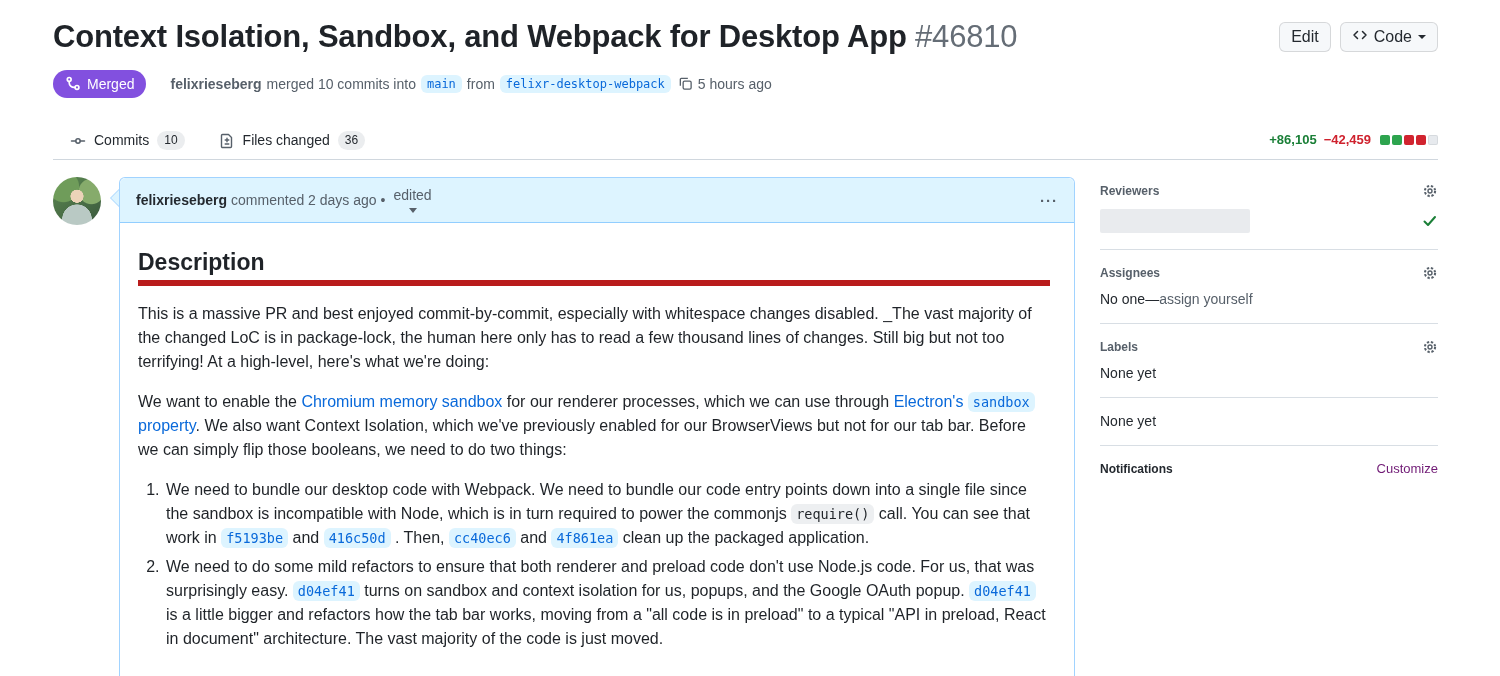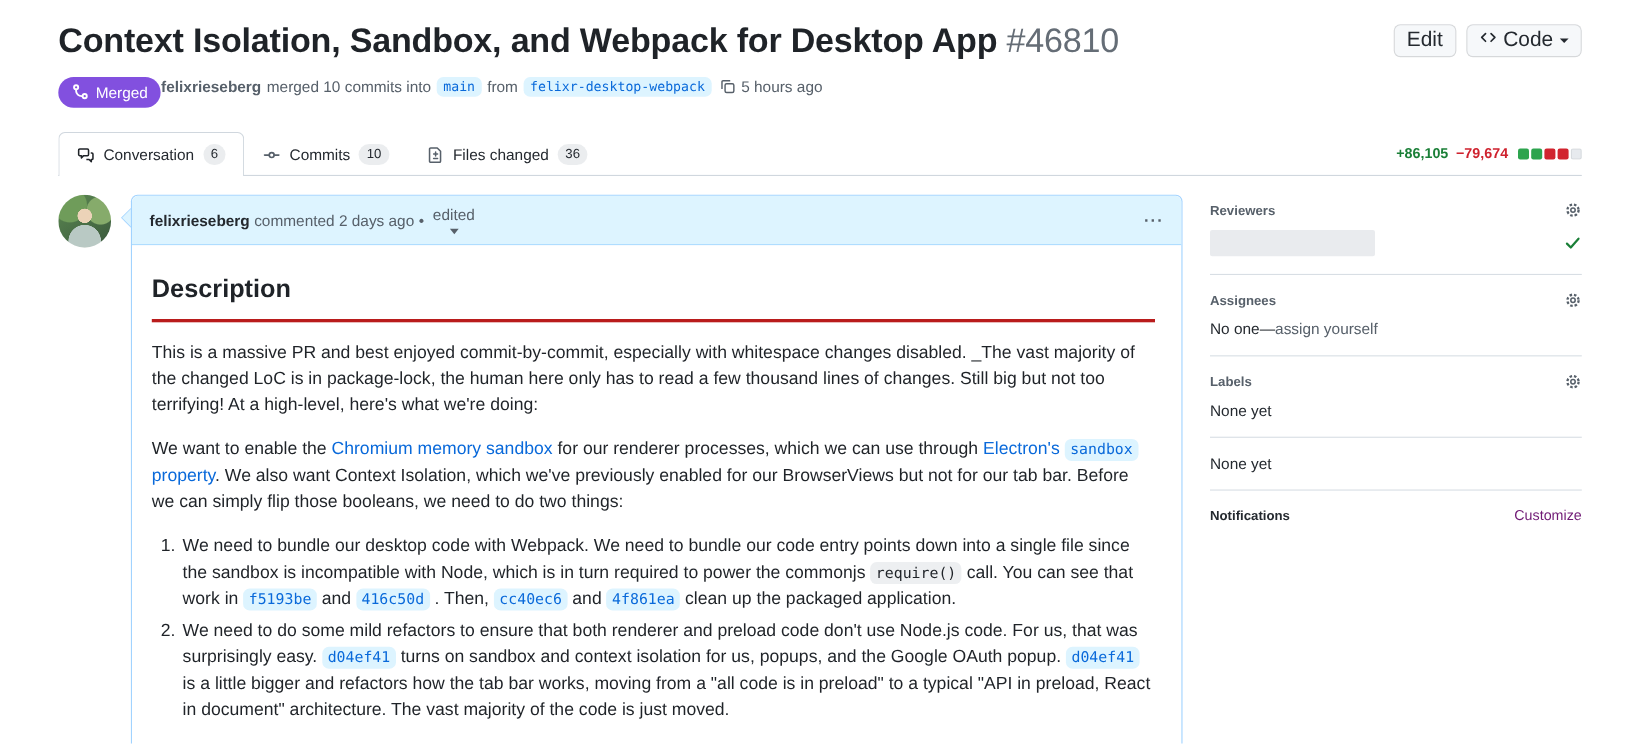--- a/index.html
+++ b/index.html
@@ -18,31 +18,31 @@
   h1.pr-title {
     margin: 0; flex: 1;
     font-size: 31px; font-weight: 600; line-height: 1.25; color: #1f2328;
     letter-spacing: -0.2px;
   }
   .pr-number { font-weight: 400; color: #656d76; }
   .header-actions { display: flex; gap: 9px; padding-top: 4px; }
   .btn {
     display: inline-flex; align-items: center; gap: 6px;
     font-family: "Liberation Sans", sans-serif;
-    font-size: 19px; font-weight: 500; color: #24292f;
+    font-size: 16px; font-weight: 500; color: #24292f;
     background: #f6f8fa; border: 1px solid rgba(31,35,40,0.15);
     border-radius: 6px; padding: 5px 11px; height: 30px; cursor: pointer;
     white-space: nowrap;
   }
   .caret-down {
     width: 0; height: 0; display: inline-block;
     border-left: 4px solid transparent; border-right: 4px solid transparent;
     border-top: 4px solid #24292f;
   }
-  .meta-row { display: flex; align-items: flex-start; margin-top: 13px; gap: 0; }
+  .meta-row { display: flex; align-items: center; margin-top: 13px; gap: 24px; }
   .merged-badge {
     display: inline-flex; align-items: center; gap: 6px;
     background: #8250df; color: #ffffff;
     font-size: 14px; font-weight: 500;
     border-radius: 2em; padding: 6px 12px; line-height: 1;
   }
   .meta-text { font-size: 14px; color: #57606a; display: inline-flex; align-items: center; gap: 5px; flex-wrap: nowrap; }
   .meta-text .author { font-weight: 700; color: #57606a; }
   .branch-label {
     font-family: "DejaVu Sans Mono", "Liberation Mono", monospace;
@@ -127,23 +127,23 @@
   .edited-group { display: inline-flex; align-items: center; gap: 5px; cursor: pointer; margin-left: 4px; flex-direction: column; }
   .edited-caret {
     width: 0; height: 0;
     border-left: 4px solid transparent; border-right: 4px solid transparent;
     border-top: 5px solid #57606a;
   }
   .kebab { margin-left: auto; color: #57606a; font-weight: 700; letter-spacing: 1px; cursor: pointer; font-size: 15px; line-height: 1; }
 
   .comment-body { padding: 18px 24px 20px 18px; font-size: 16px; line-height: 1.5; color: #1f2328; }
   .comment-body h2 {
-    margin: 4px 0 16px 0; padding-bottom: 10px;
+    margin: 4px 0 16px 0; 
     font-size: 23px; font-weight: 600;
-    border-bottom: 3px solid #b91c1c;
+    border-bottom: 6px solid #b91c1c;
   }
   .comment-body p { margin: 0 0 16px 0; }
   .comment-body ol { margin: 0 0 16px 0; padding-left: 26px; }
   .comment-body li { margin-bottom: 5px; padding-left: 2px; }
   .md-link { color: #0969da; text-decoration: none; cursor: pointer; }
   .md-code {
     font-family: "DejaVu Sans Mono", "Liberation Mono", monospace;
     font-size: 13.5px; background: rgba(175,184,193,0.22);
     padding: 2px 5px; border-radius: 6px; color: #1f2328;
   }
@@ -212,30 +212,20 @@
             <rect x="5.5" y="5.5" width="8.5" height="8.5" rx="1.5"></rect>
             <path d="M10.5 2.5h-7a1 1 0 0 0-1 1v7"></path>
           </svg>
       </span>
       <span>5 hours ago</span>
     </span>
   </div>
 
   <div class="tabnav">
     <div class="tabs">
-      <div class="tab active">
-        <span class="tab-icon">
-          <svg width="16" height="16" viewBox="0 0 16 16" fill="none" stroke="currentColor" stroke-width="1.4" stroke-linejoin="round">
-              <path d="M1.5 3.5a1 1 0 0 1 1-1h7a1 1 0 0 1 1 1v4a1 1 0 0 1-1 1H6l-2 2v-2H2.5a1 1 0 0 1-1-1v-4z"></path>
-              <path d="M12.5 6h1a1 1 0 0 1 1 1v4a1 1 0 0 1-1 1H13v2l-2-2H8.5"></path>
-            </svg>
-        </span>
-        <span>Conversation</span>
-        <span class="counter">6</span>
-      </div>
       <div class="tab">
         <span class="tab-icon">
           <svg width="16" height="16" viewBox="0 0 16 16" fill="none" stroke="currentColor" stroke-width="1.5" stroke-linecap="round">
               <circle cx="8" cy="8" r="2.2"></circle>
               <path d="M1.5 8h4.2M10.3 8h4.2"></path>
             </svg>
         </span>
         <span>Commits</span>
         <span class="counter">10</span>
       </div>
@@ -245,21 +235,21 @@
               <path d="M3.5 1.5h6l3 3v9a1 1 0 0 1-1 1h-8a1 1 0 0 1-1-1v-11a1 1 0 0 1 1-1z"></path>
               <path d="M8 5.2v3.6M6.2 7h3.6M6.2 11h3.6"></path>
             </svg>
         </span>
         <span>Files changed</span>
         <span class="counter">36</span>
       </div>
     </div>
     <div class="diffstat">
       <span class="additions">+86,105</span>
-      <span class="deletions">−79,674</span>
+      <span class="deletions">−42,459</span>
       <span class="diff-blocks">
         <span class="diff-block add"></span>
         <span class="diff-block add"></span>
         <span class="diff-block del"></span>
         <span class="diff-block del"></span>
         <span class="diff-block neutral"></span>
       </span>
     </div>
   </div>
 

